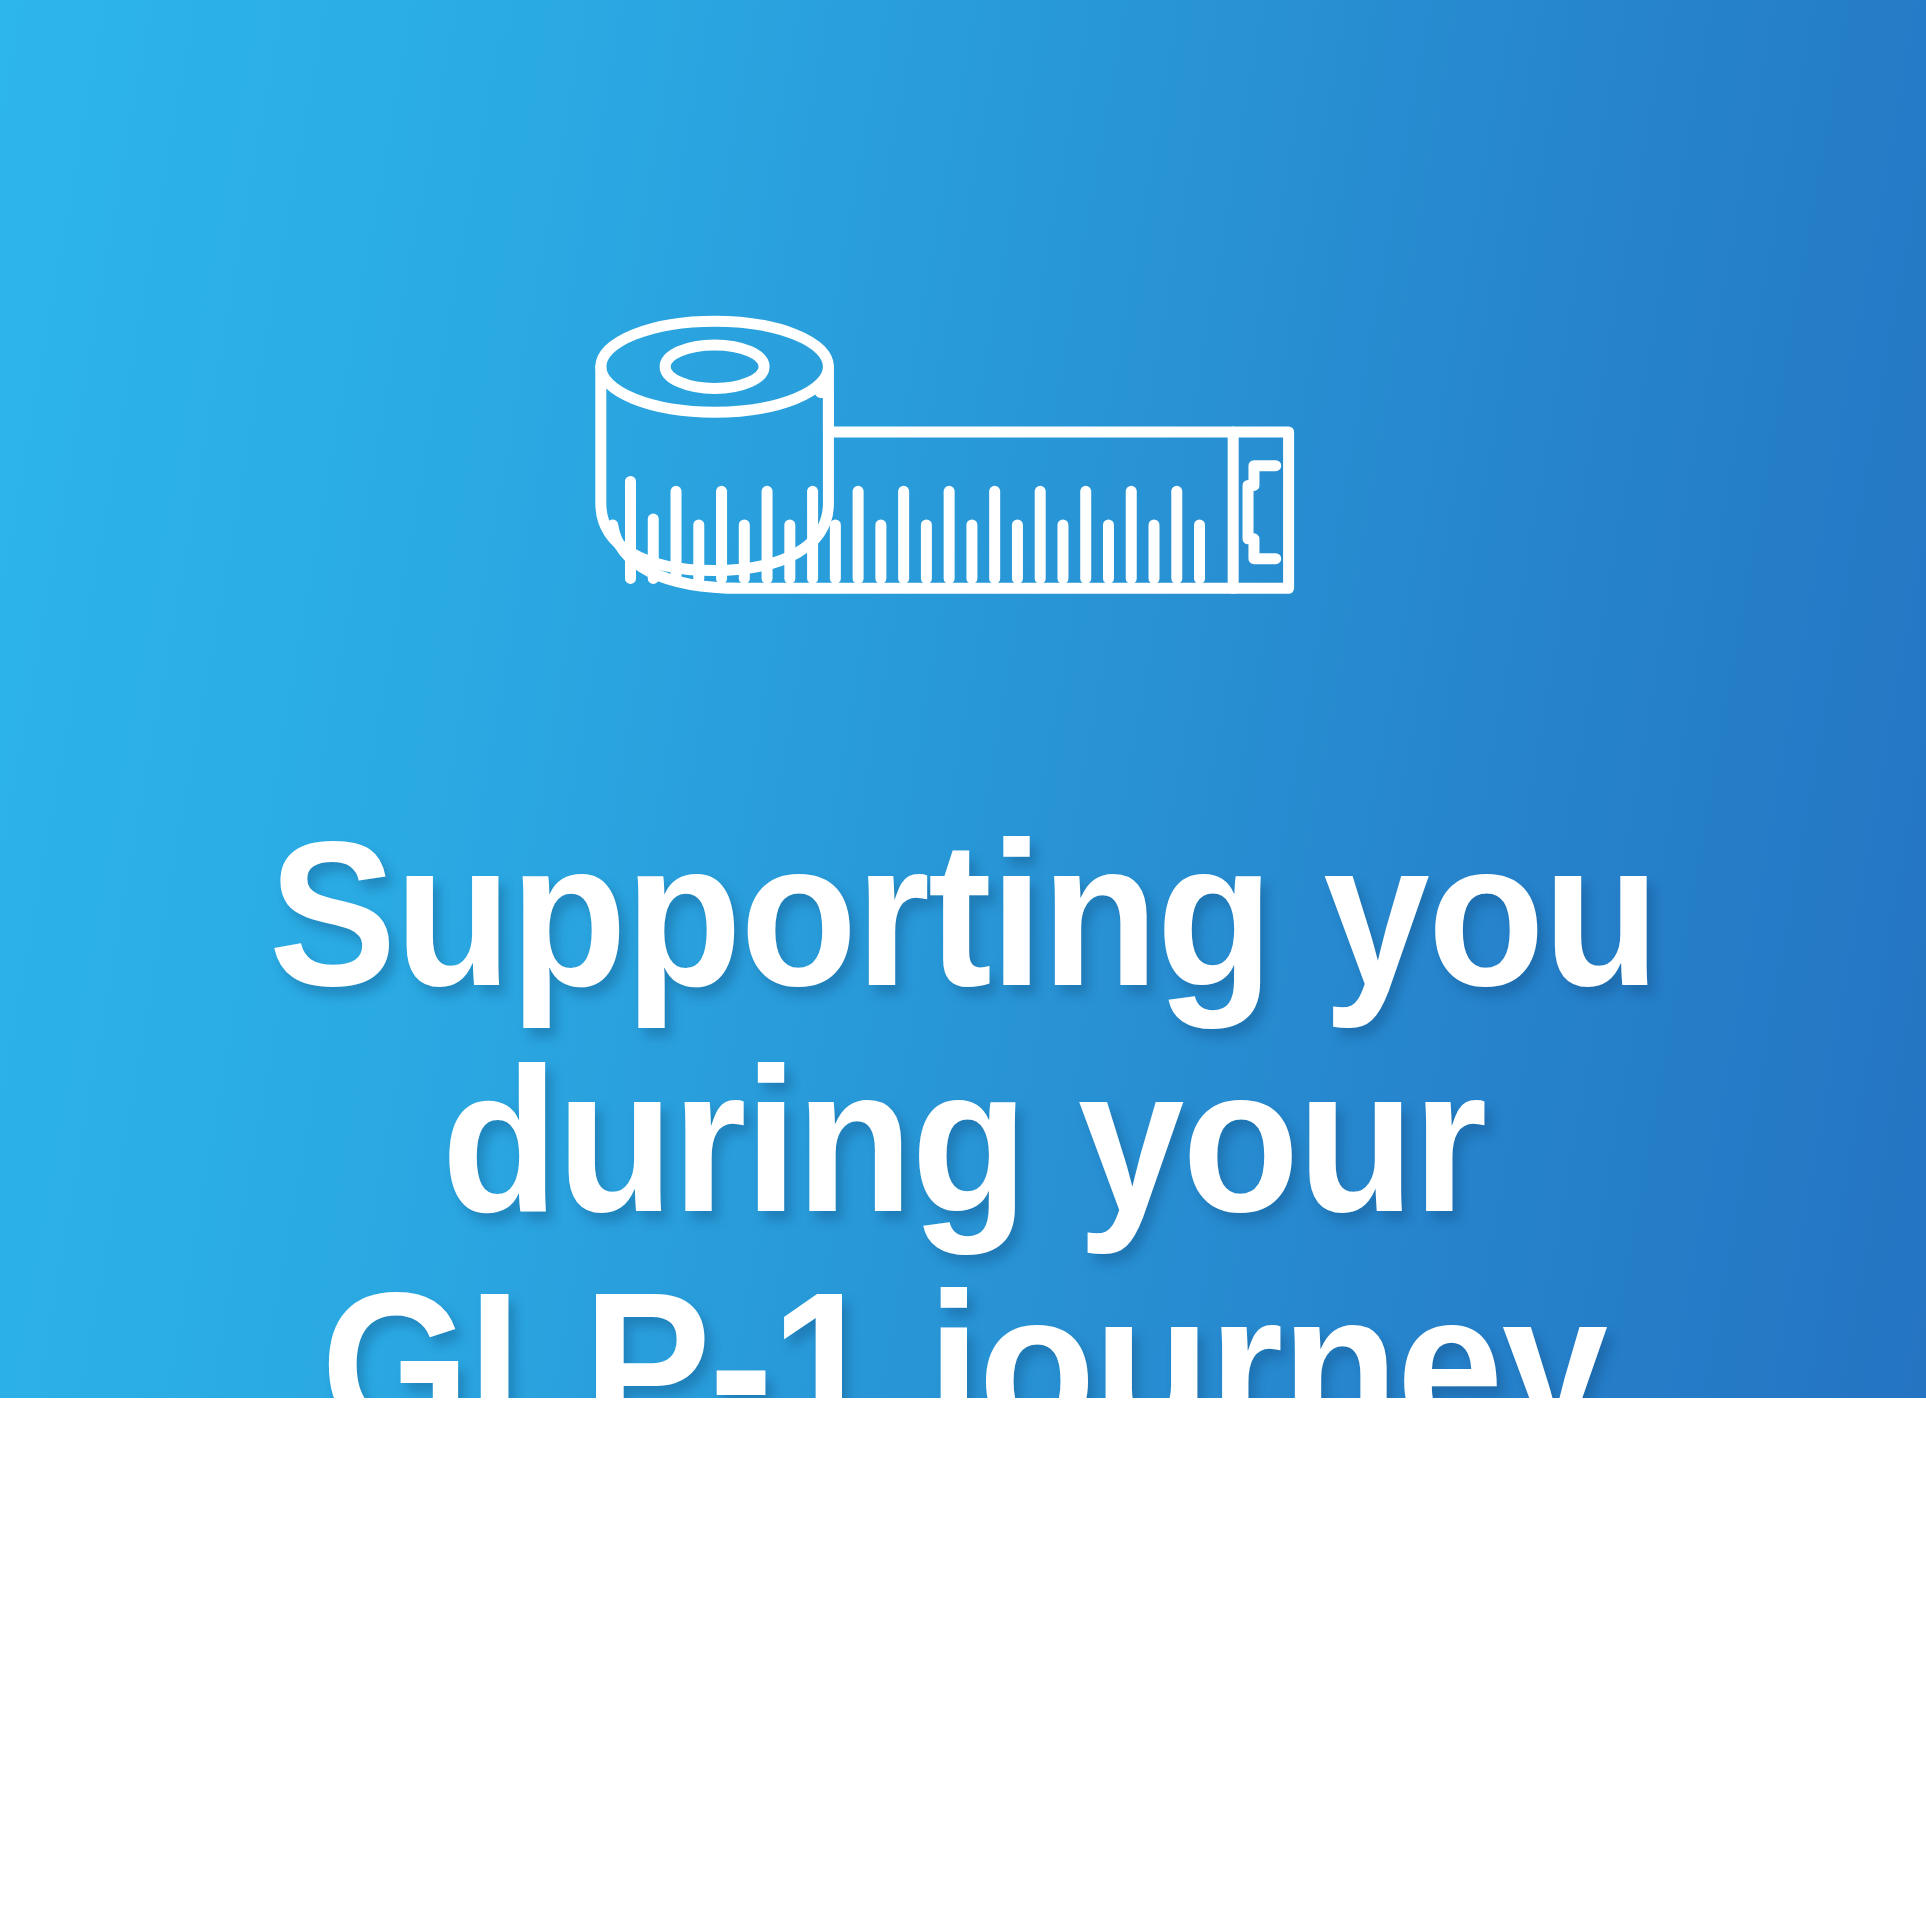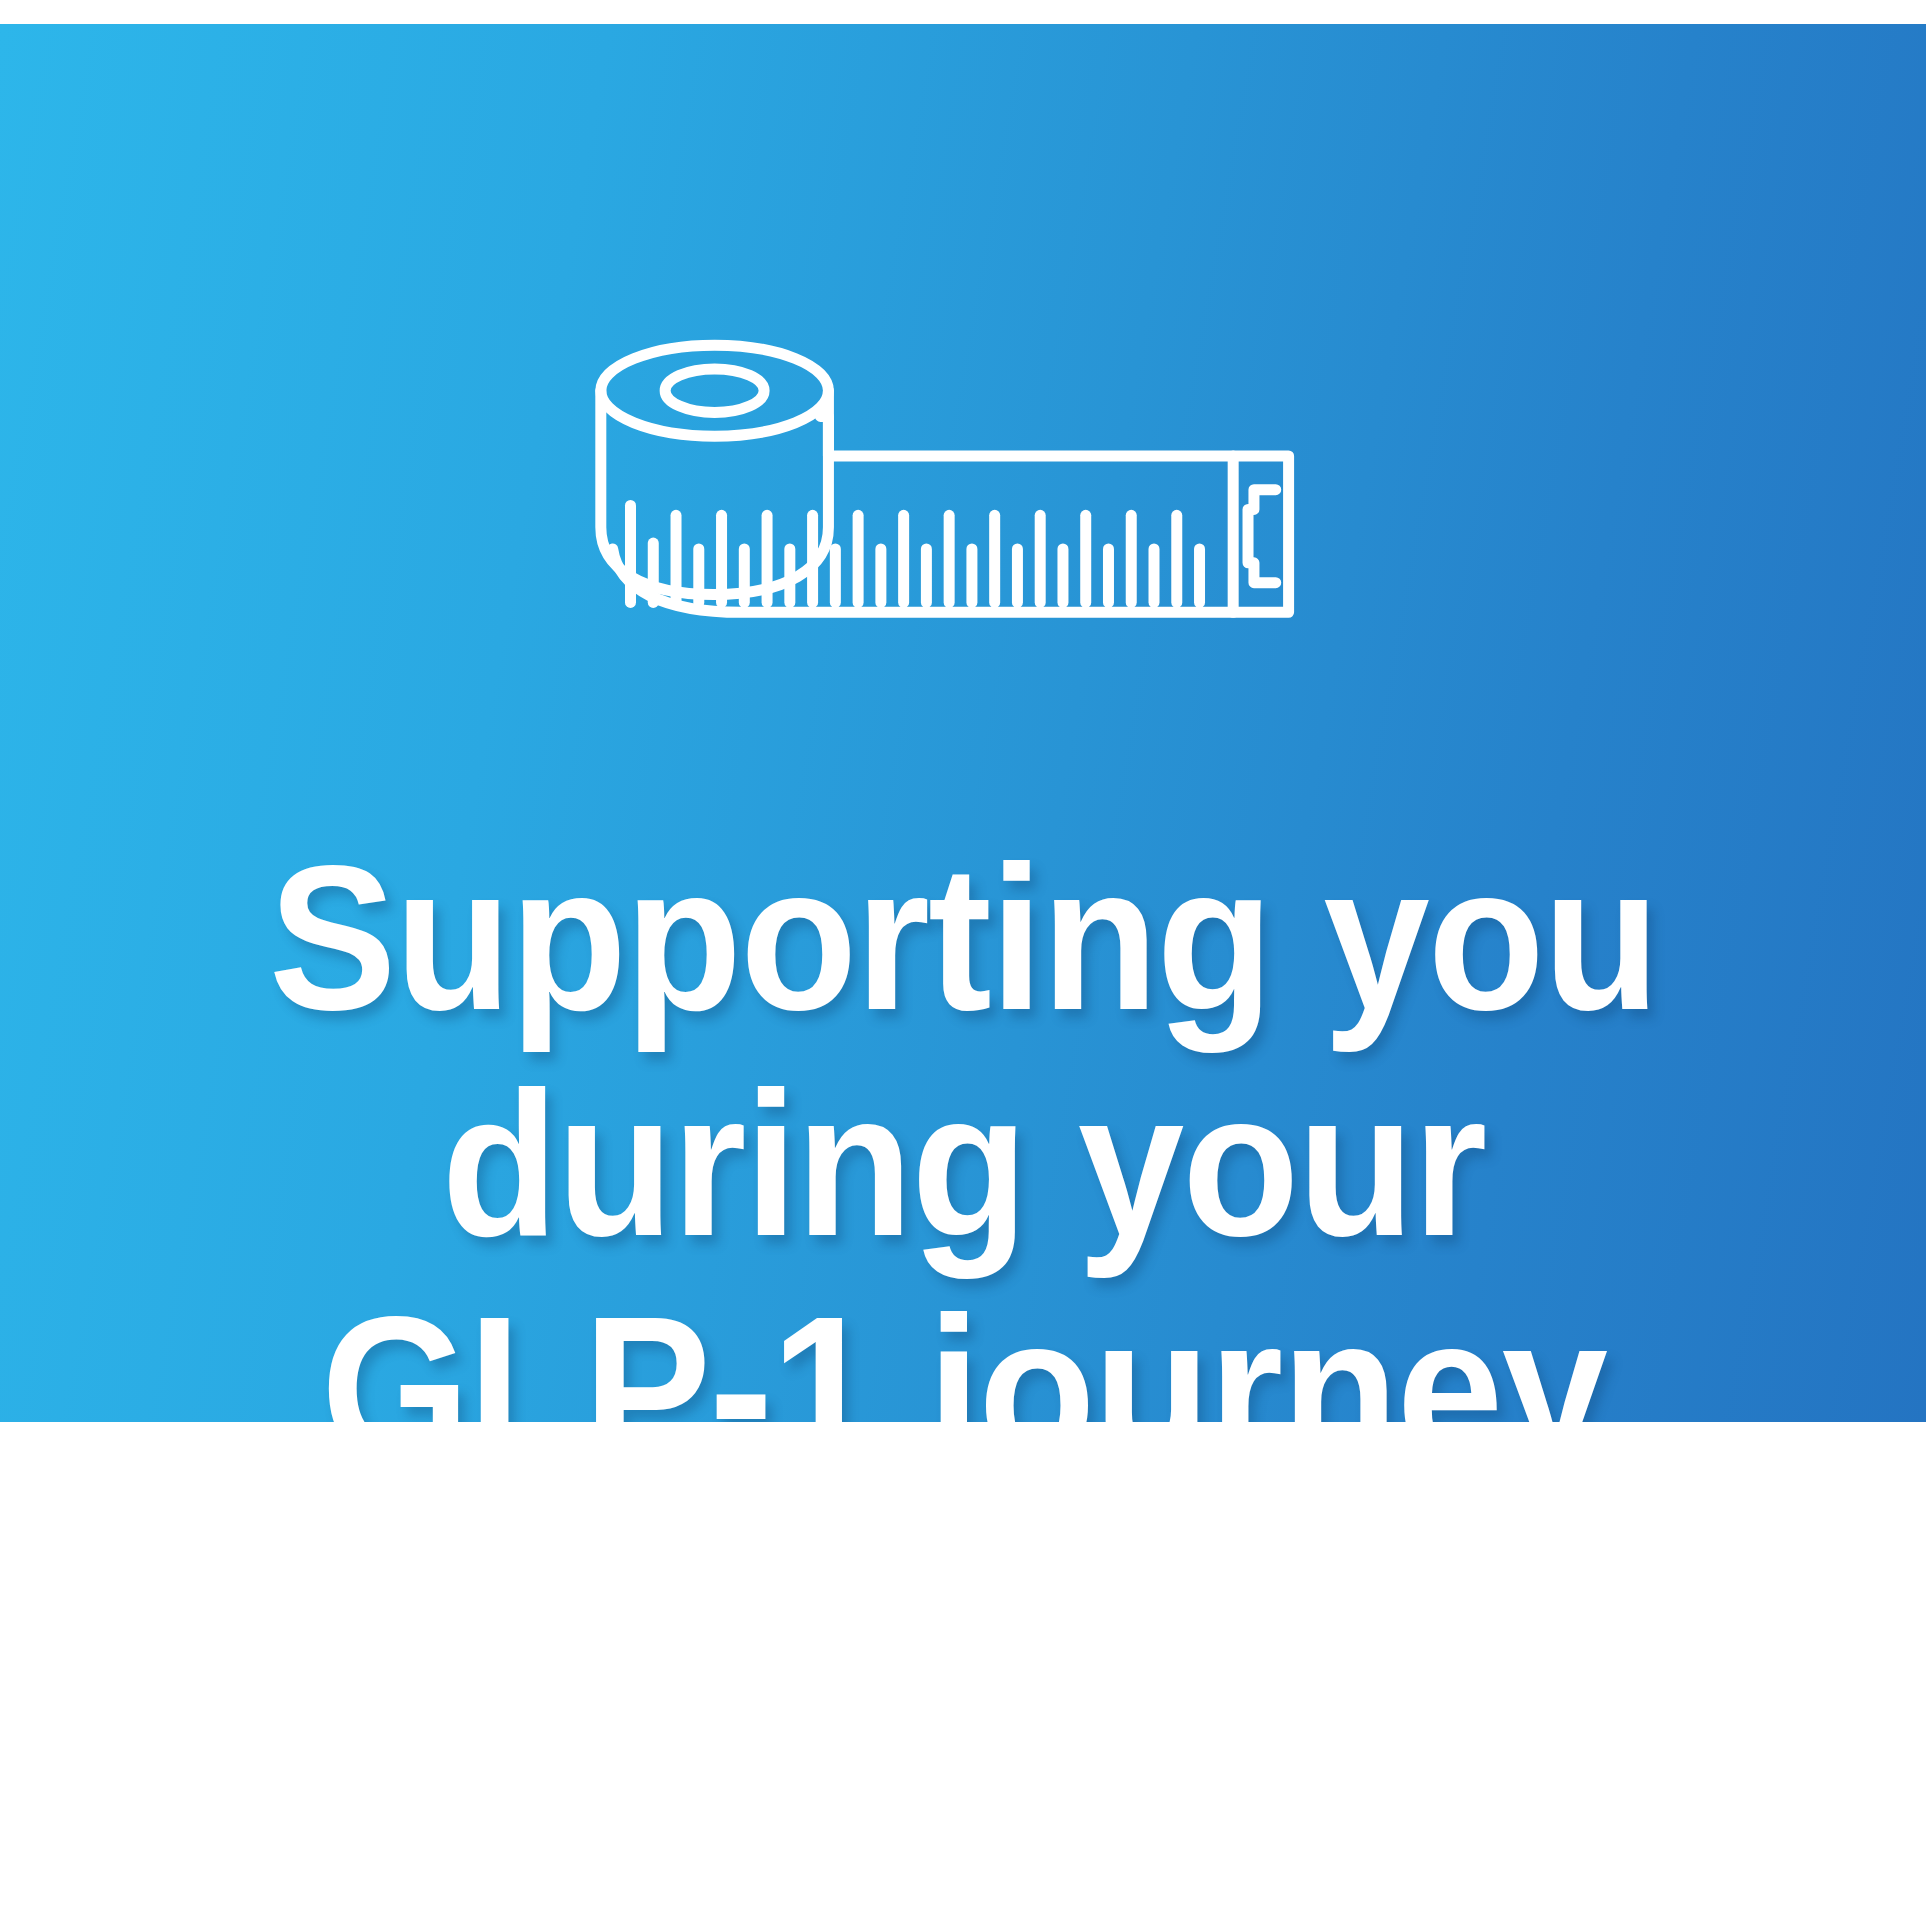--- a/index.html
+++ b/index.html
@@ -8,21 +8,20 @@
     padding: 0;
     background: #ffffff;
   }
   #poster {
     position: relative;
     width: 1927px;
     height: 1398px;
     overflow: hidden;
     font-family: "Liberation Sans", "DejaVu Sans", sans-serif;
     background: linear-gradient(100deg, #2db6ea 0%, #2aa8e2 28%, #2894d5 55%, #2682cb 78%, #2474c2 100%);
-    margin-top: 24px;
   }
 
   
   #icon-wrap {
     position: absolute;
     left: 0;
     right: 0;
     top: 315px;
     display: flex;
     justify-content: center;

